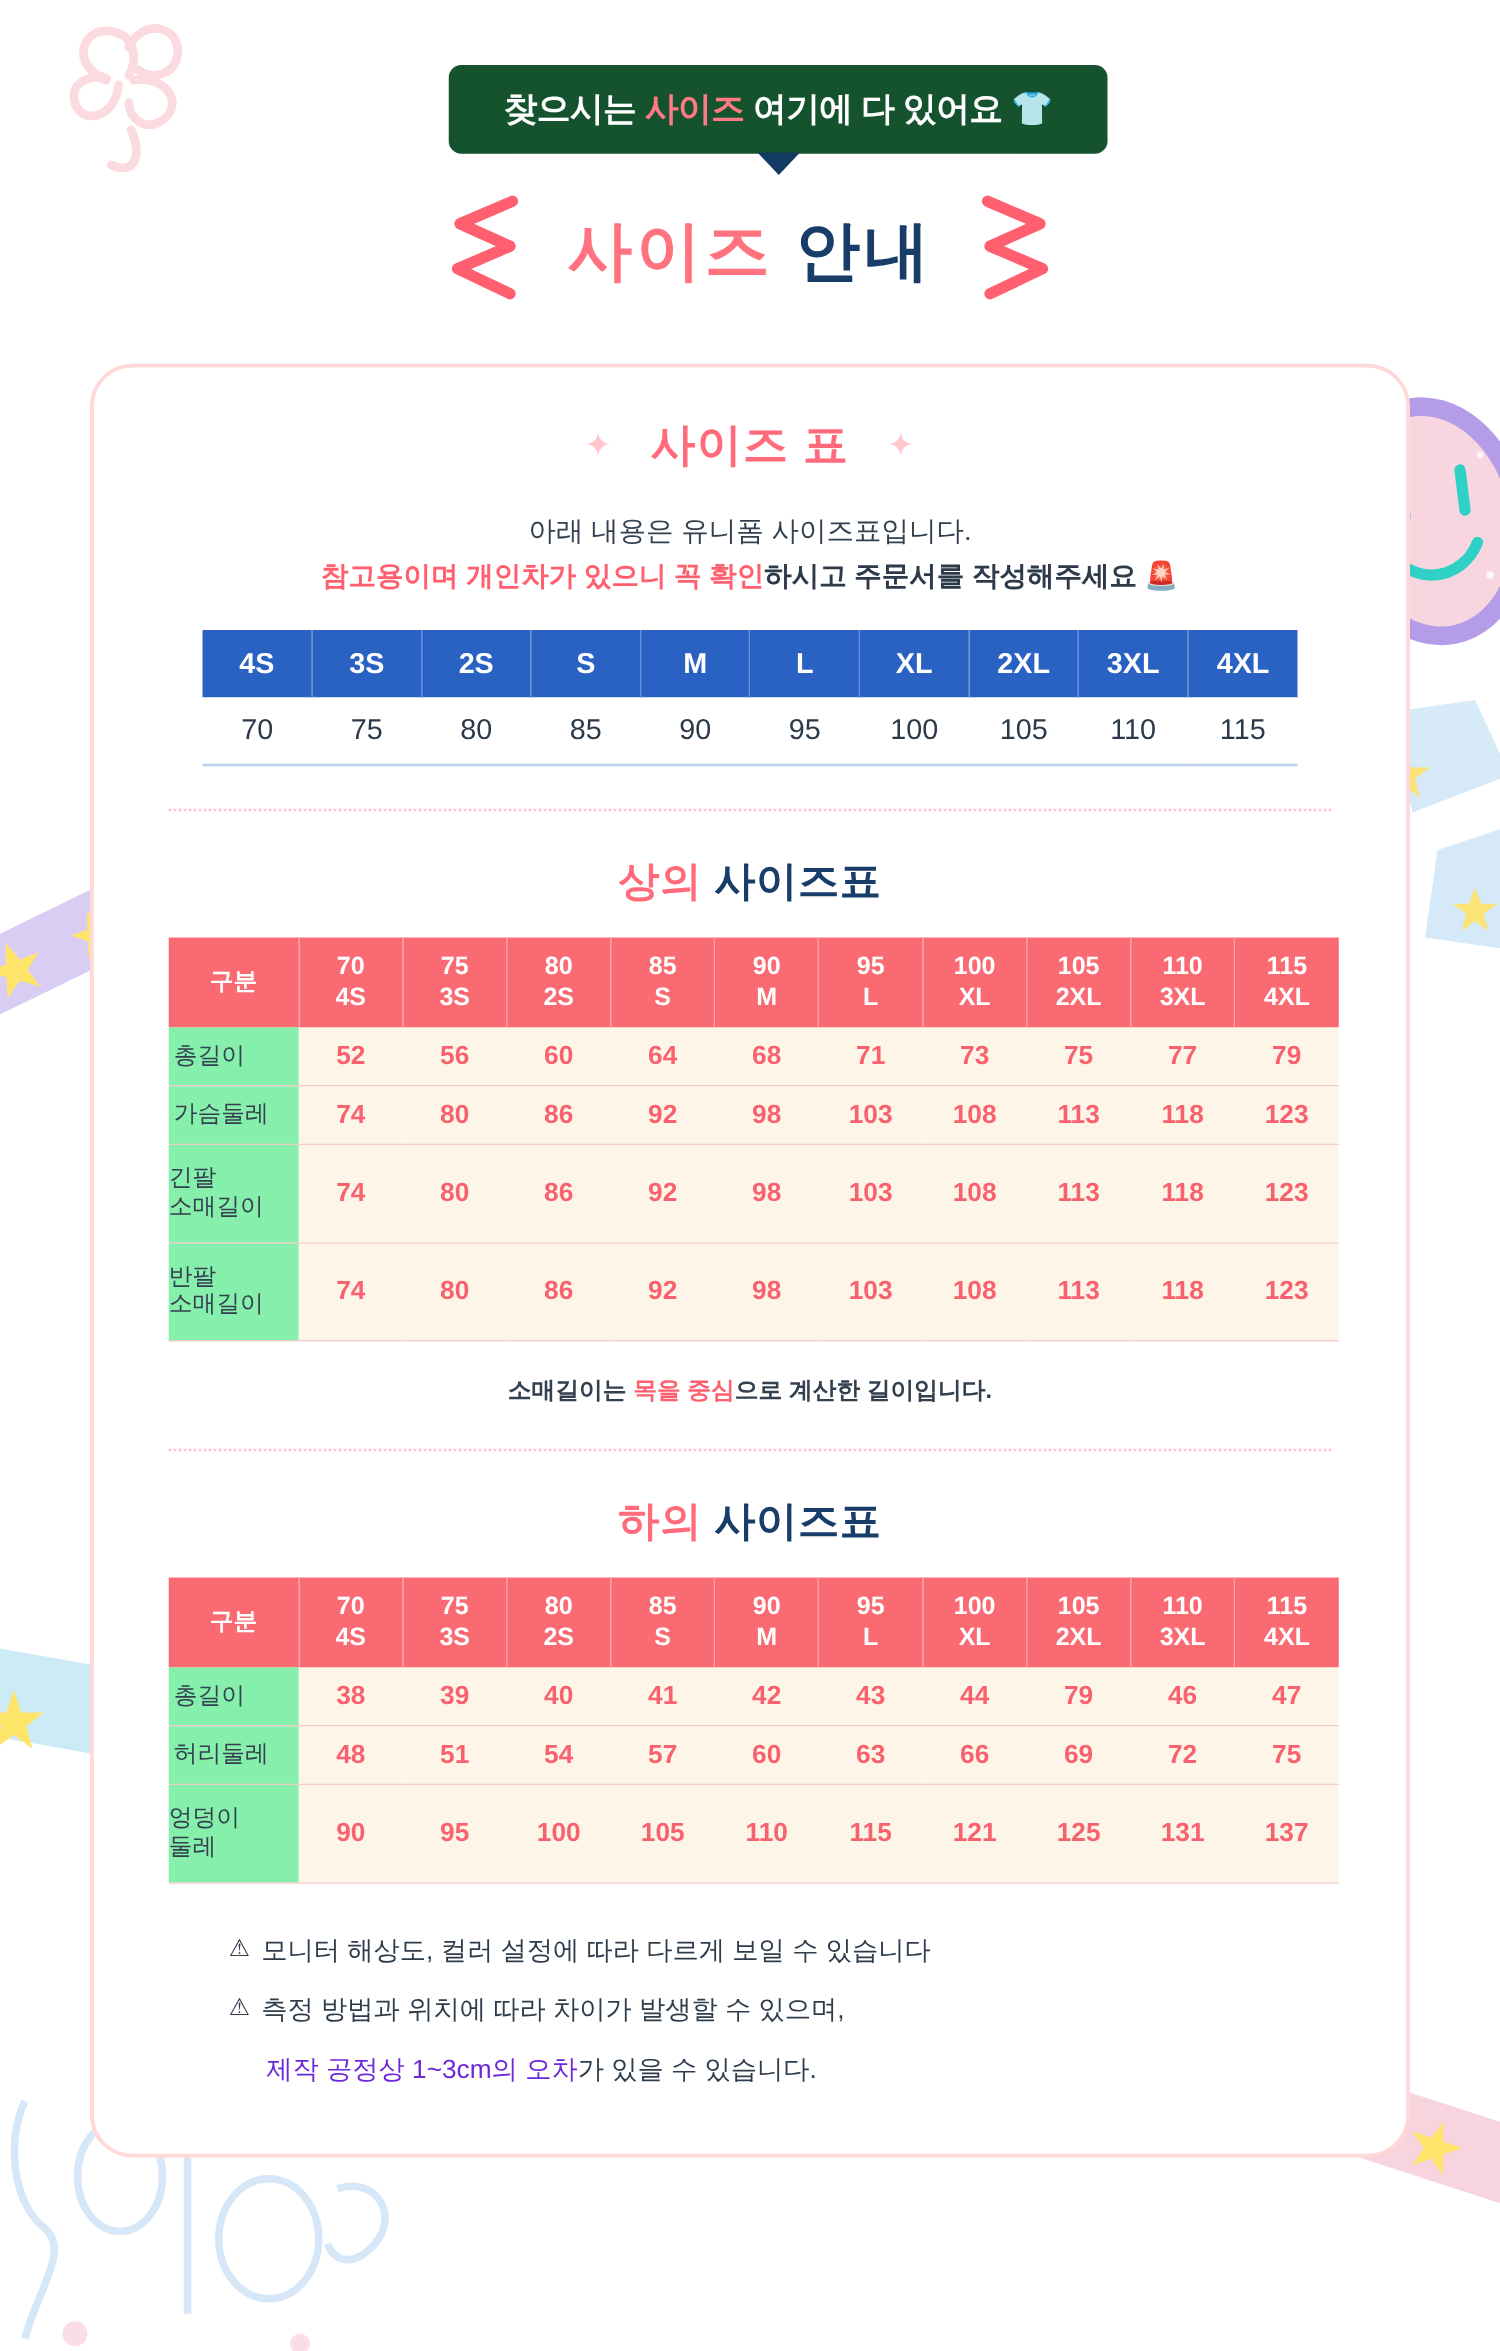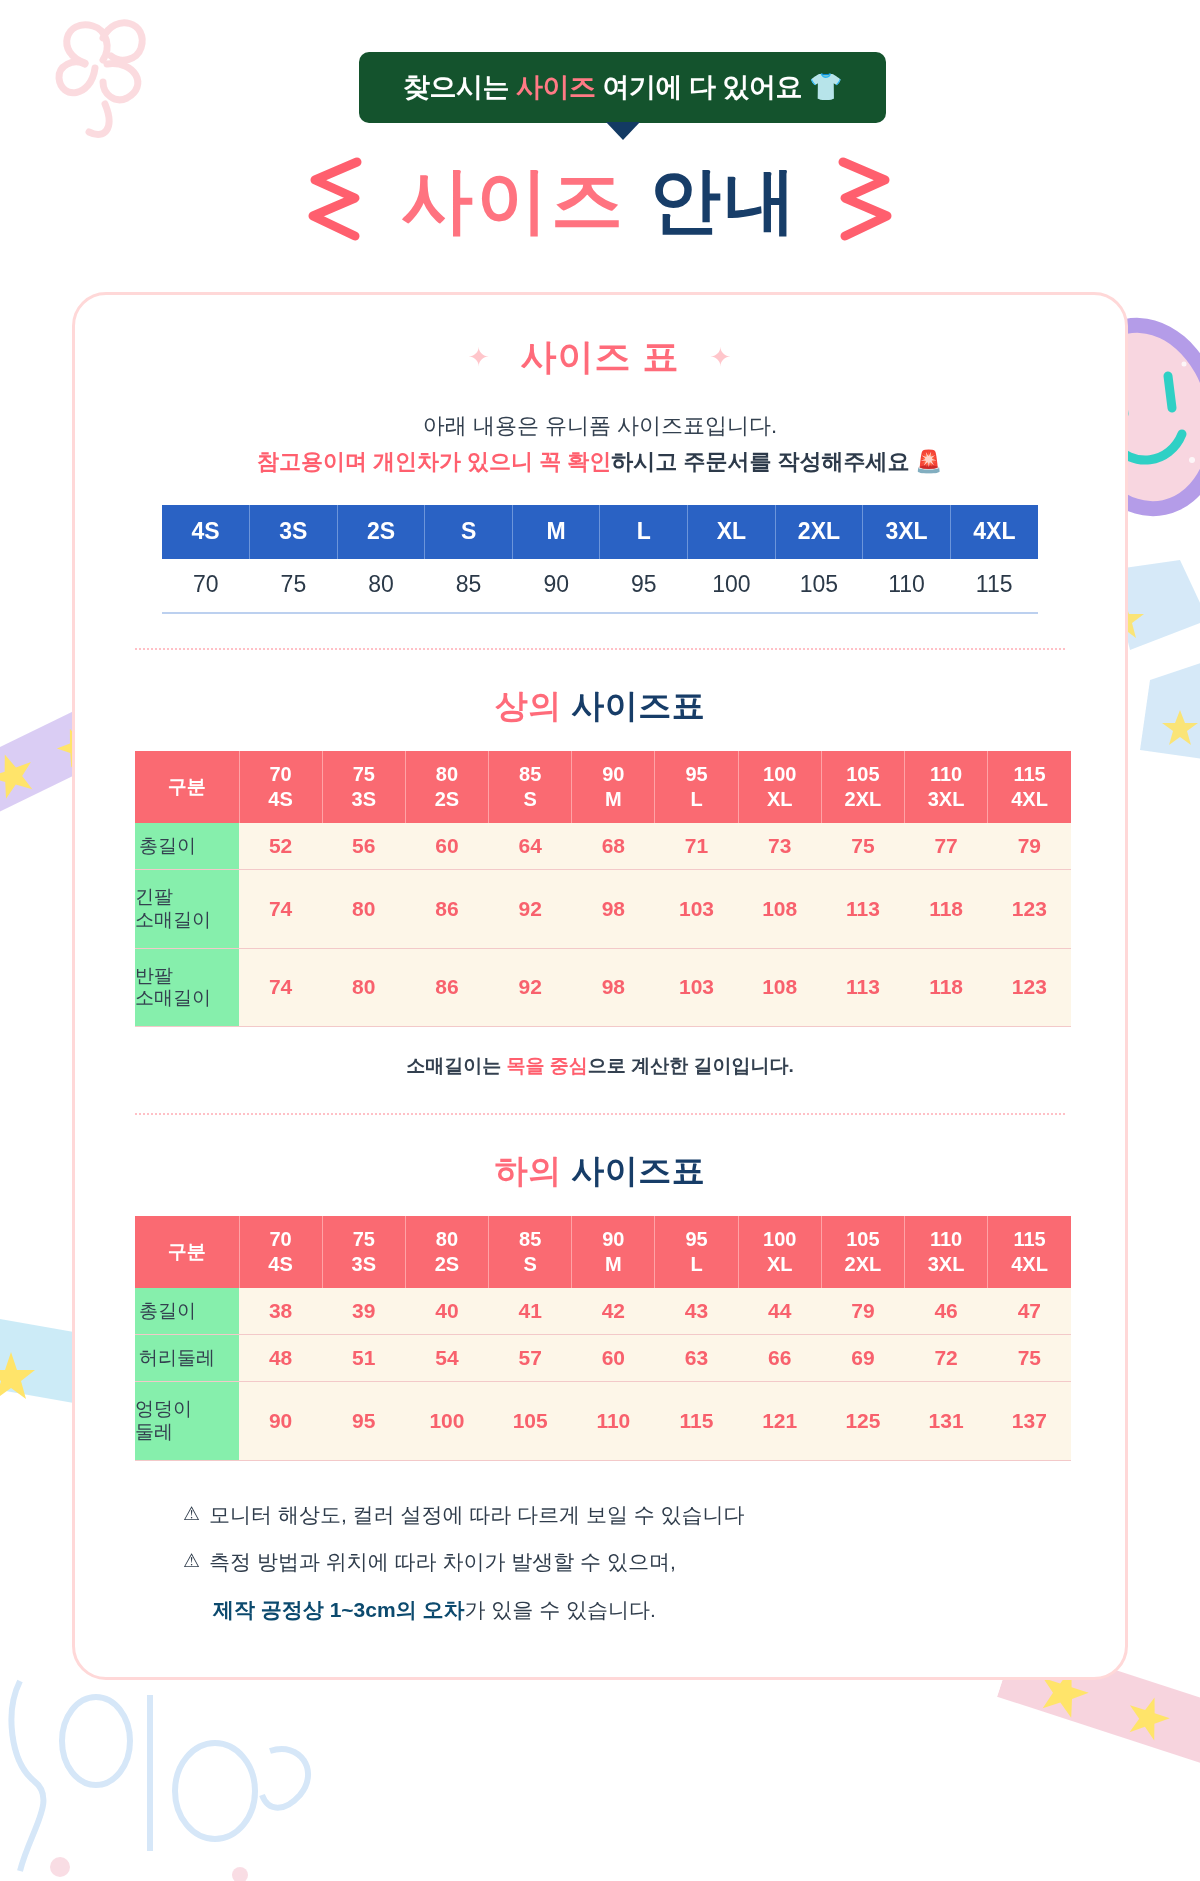--- a/index.html
+++ b/index.html
@@ -59,21 +59,21 @@
     border-top: 18px solid #133a63;
   }
   .title-row {
     margin-top: 30px;
     display: flex;
     align-items: center;
     justify-content: center;
     gap: 34px;
   }
   .main-title {
-    font-size: 72px;
+    font-size: 52px;
     font-weight: bold;
     letter-spacing: 3px;
     white-space: nowrap;
   }
   .main-title .t-pink { color: #ff7380; }
   .main-title .t-navy { color: #173d68; }
   .squig { width: 66px; height: 95px; }
 
   
   .card {
@@ -214,21 +214,21 @@
     line-height: 1.5;
     margin-bottom: 16px;
   }
   .warn-ico { font-size: 19px; line-height: 1.6; }
   .warn-sub {
     margin: 2px 0 0 30px;
     font-size: 21px;
     color: #2f3c4b;
     line-height: 1.5;
   }
-  .warn-sub .red { color: #0c4a6e; font-weight: bold; }
+  .warn-sub .red { color: #6d28d9; font-weight: normal; }
 </style>
 </head>
 <body>
 
 <svg class="deco deco-flower" viewBox="0 0 140 130">
   <g fill="none" stroke="#f9c9cf" stroke-width="7" stroke-linecap="round">
     <path d="M40 55 C10 45 20 10 48 18 C62 22 66 40 58 52"></path>
     <path d="M58 30 C70 4 104 14 96 40 C92 52 76 56 66 48"></path>
     <path d="M62 56 C90 52 104 78 82 90 C70 96 58 86 58 74"></path>
     <path d="M50 60 C46 90 16 92 14 70 C13 58 28 50 40 56"></path>
@@ -403,20 +403,33 @@
         <td>56</td>
         <td>60</td>
         <td>64</td>
         <td>68</td>
         <td>71</td>
         <td>73</td>
         <td>75</td>
         <td>77</td>
         <td>79</td>
       </tr>
+      <tr>
+        <th>가슴둘레</th>
+        <td>74</td>
+        <td>80</td>
+        <td>86</td>
+        <td>92</td>
+        <td>98</td>
+        <td>103</td>
+        <td>108</td>
+        <td>113</td>
+        <td>118</td>
+        <td>123</td>
+      </tr>
       <tr class="tall">
         <th><span>긴팔</span><br><span>소매길이</span></th>
         <td>74</td>
         <td>80</td>
         <td>86</td>
         <td>92</td>
         <td>98</td>
         <td>103</td>
         <td>108</td>
         <td>113</td>

